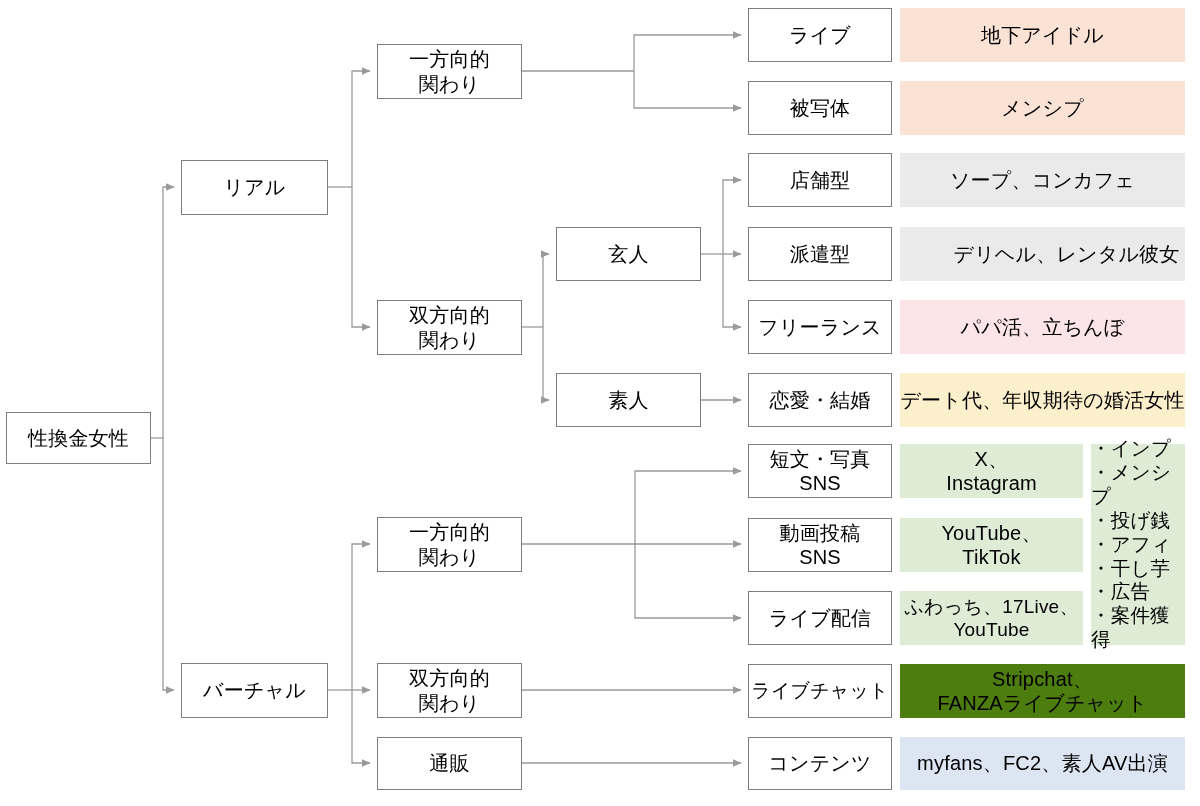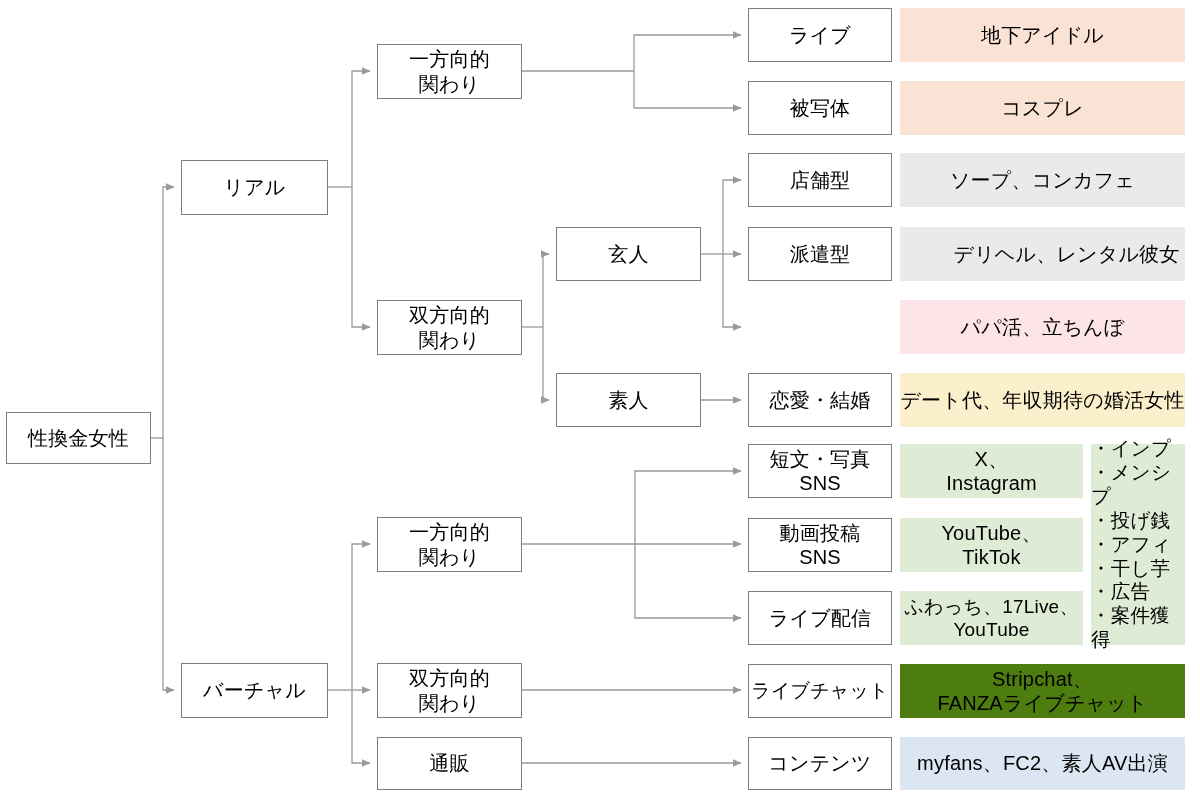--- a/index.html
+++ b/index.html
@@ -128,31 +128,32 @@
 関わり</div>
   <div class="node" style="left:377px;top:737px;width:145px;height:53px;">通販</div>
 
   <div class="node" style="left:556px;top:227px;width:145px;height:54px;">玄人</div>
   <div class="node" style="left:556px;top:373px;width:145px;height:54px;">素人</div>
 
   <div class="node" style="left:748px;top:8px;width:144px;height:54px;">ライブ</div>
   <div class="node" style="left:748px;top:81px;width:144px;height:54px;">被写体</div>
   <div class="node" style="left:748px;top:153px;width:144px;height:54px;">店舗型</div>
   <div class="node" style="left:748px;top:227px;width:144px;height:54px;">派遣型</div>
+  <div class="node" style="left:748px;top:300px;width:144px;height:54px;">フリーランス</div>
   <div class="node" style="left:748px;top:373px;width:144px;height:54px;">恋愛・結婚</div>
   <div class="node" style="left:748px;top:444px;width:144px;height:54px;">短文・写真
 SNS</div>
   <div class="node" style="left:748px;top:518px;width:144px;height:54px;">動画投稿
 SNS</div>
   <div class="node" style="left:748px;top:591px;width:144px;height:54px;">ライブ配信</div>
   <div class="node" style="left:748px;top:664px;width:144px;height:54px;font-size:19px;">ライブチャット</div>
   <div class="node" style="left:748px;top:737px;width:144px;height:53px;">コンテンツ</div>
 
   <div class="tag" style="left:900px;top:8px;width:285px;height:54px;background:#fae3d5;">地下アイドル</div>
-  <div class="tag" style="left:900px;top:81px;width:285px;height:54px;background:#fae3d5;">コスプレ</div>
+  <div class="tag" style="left:900px;top:81px;width:285px;height:54px;background:#fae3d5;">メンシプ</div>
   <div class="tag" style="left:900px;top:153px;width:285px;height:54px;background:#eaeaea;">ソープ、コンカフェ</div>
   <div class="tag" style="left:900px;top:227px;width:285px;height:54px;background:#eaeaea;padding-left:48px;">デリヘル、レンタル彼女</div>
   <div class="tag" style="left:900px;top:300px;width:285px;height:54px;background:#fce4e8;text-align:center;">パパ活、立ちんぼ</div>
   <div class="tag" style="left:900px;top:373px;width:285px;height:54px;background:#fcefcc;">デート代、年収期待の婚活女性</div>
   <div class="tag" style="left:900px;top:444px;width:183px;height:54px;background:#deebd5;">X、
 Instagram</div>
   <div class="tag" style="left:900px;top:518px;width:183px;height:54px;background:#deebd5;">YouTube、
 TikTok</div>
   <div class="tag" style="left:900px;top:591px;width:183px;height:54px;background:#deebd5;font-size:19px;">ふわっち、17Live、
 YouTube</div>

